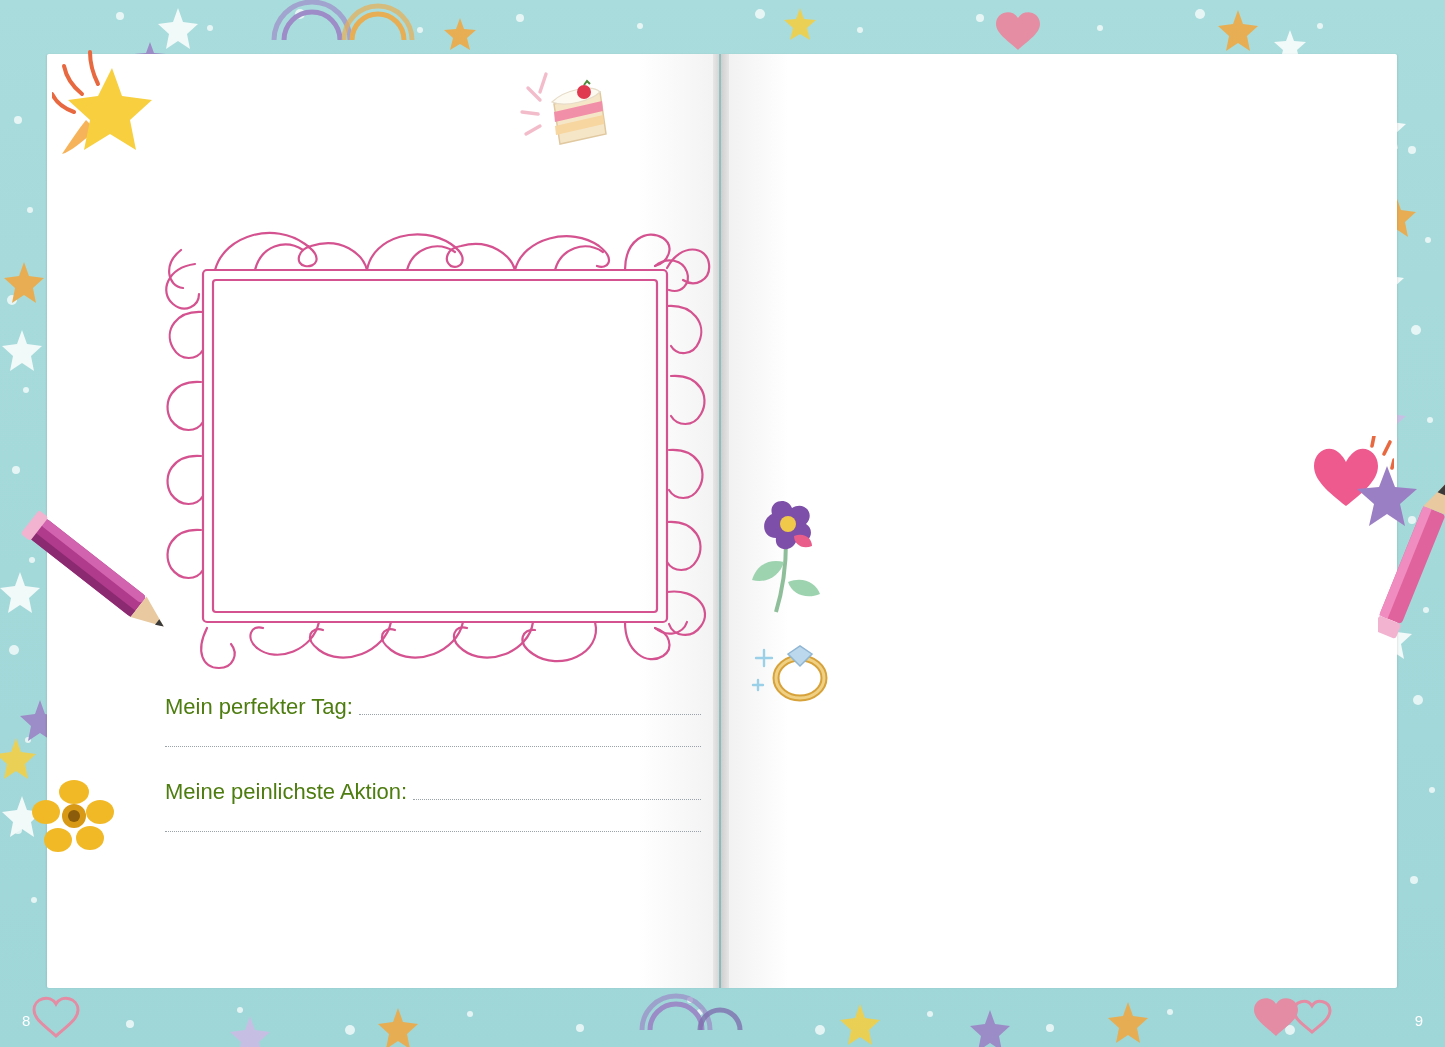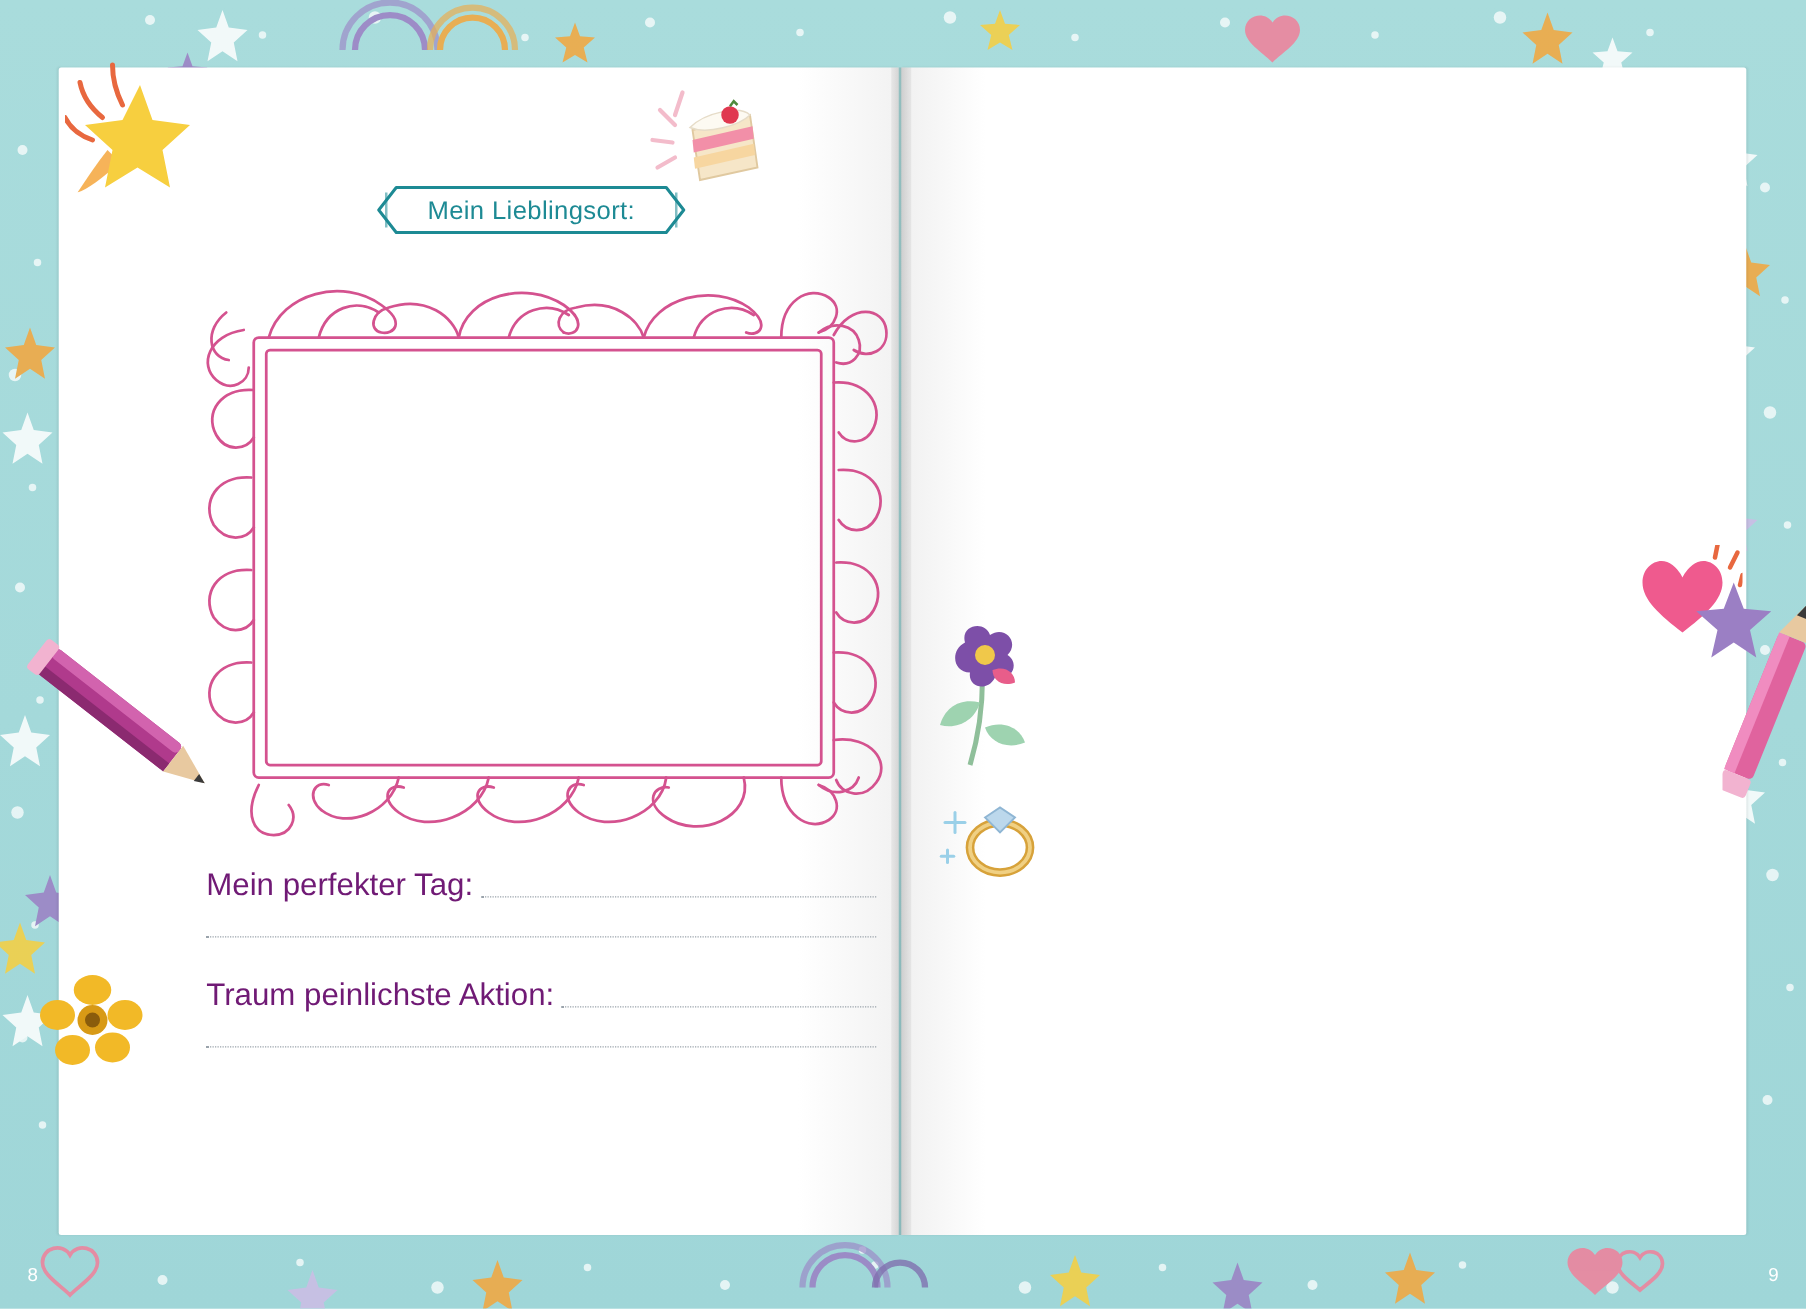--- a/index.html
+++ b/index.html
@@ -106,22 +106,22 @@
     position: absolute;
     left: 118px;
     top: 640px;
     width: 536px;
   }
   .prompt {
     position: relative;
     margin-bottom: 32px;
   }
   .prompt-label {
-    color: #701a75;
-    font-size: 25px;
+    color: #4d7c0f;
+    font-size: 22px;
     white-space: nowrap;
     background: #fff;
     position: relative;
     z-index: 2;
     padding-right: 6px;
   }
   .rule {
     border-bottom: 1.6px dotted #9aa3ab;
     height: 0;
   }
@@ -247,28 +247,20 @@
     <g>
       <path d="M1018 18 c-6 -10 -22 -6 -22 6 c0 10 14 18 22 26 c8 -8 22 -16 22 -26 c0 -12 -16 -16 -22 -6z" fill="#f0809a"></path>
       <path d="M56 1004 c-6 -10 -22 -6 -22 6 c0 10 14 18 22 26 c8 -8 22 -16 22 -26 c0 -12 -16 -16 -22 -6z" fill="none" stroke="#f0809a" stroke-width="3"></path>
       <path d="M1276 1004 c-6 -10 -22 -6 -22 6 c0 10 14 18 22 26 c8 -8 22 -16 22 -26 c0 -12 -16 -16 -22 -6z" fill="#f0809a"></path>
       <path d="M1312 1006 c-5 -8 -18 -5 -18 5 c0 8 11 15 18 21 c7 -6 18 -13 18 -21 c0 -10 -13 -13 -18 -5z" fill="none" stroke="#f0809a" stroke-width="3"></path>
     </g>
   </svg>
 
   <div class="page page-left">
 
-    <div class="banner">
-      <svg width="248" height="48" viewBox="0 0 248 48">
-        <path d="M16 6 L232 6 L246 24 L232 42 L16 42 L2 24 Z" fill="#ffffff" stroke="#1d8a94" stroke-width="2.4" stroke-linejoin="round"></path>
-        <path d="M8 10 L8 38" stroke="#1d8a94" stroke-width="2" opacity=".55"></path>
-        <path d="M240 10 L240 38" stroke="#1d8a94" stroke-width="2" opacity=".55"></path>
-      </svg>
-      <div class="banner-text">Mein Lieblingsort:</div>
-    </div>
 
     <div class="frame-wrap">
       <svg width="560" height="460" viewBox="0 0 560 460">
         <g fill="none" stroke="#d4528f" stroke-width="2.2" stroke-linecap="round">
 
           <rect x="48" y="54" width="464" height="352" rx="4"></rect>
           <rect x="58" y="64" width="444" height="332" rx="3"></rect>
 
           <path d="M60 54 C70 18 120 6 150 28 C170 42 160 52 150 50 C140 48 142 34 156 30 C186 20 208 38 212 54"></path>
           <path d="M212 54 C218 20 266 8 296 28 C316 42 306 54 296 50"></path>
@@ -312,21 +304,21 @@
     <div class="prompts-left">
       <div class="prompt">
         <div class="row-one">
           <span class="prompt-label">Mein perfekter Tag:</span>
           <span class="rule"></span>
         </div>
         <div class="rule-full"></div>
       </div>
       <div class="prompt">
         <div class="row-one">
-          <span class="prompt-label">Traum peinlichste Aktion:</span>
+          <span class="prompt-label">Meine peinlichste Aktion:</span>
           <span class="rule"></span>
         </div>
         <div class="rule-full"></div>
       </div>
     </div>
   </div>
 
   <div class="page page-right">
 
     

